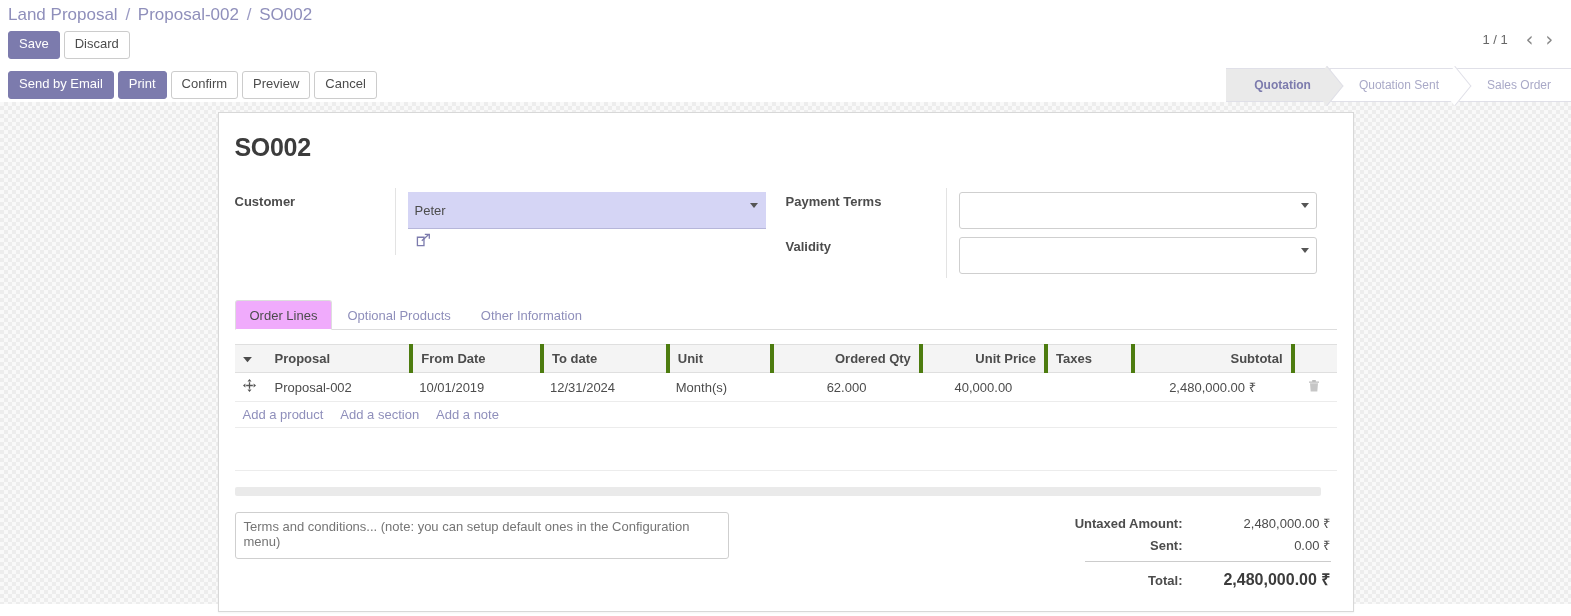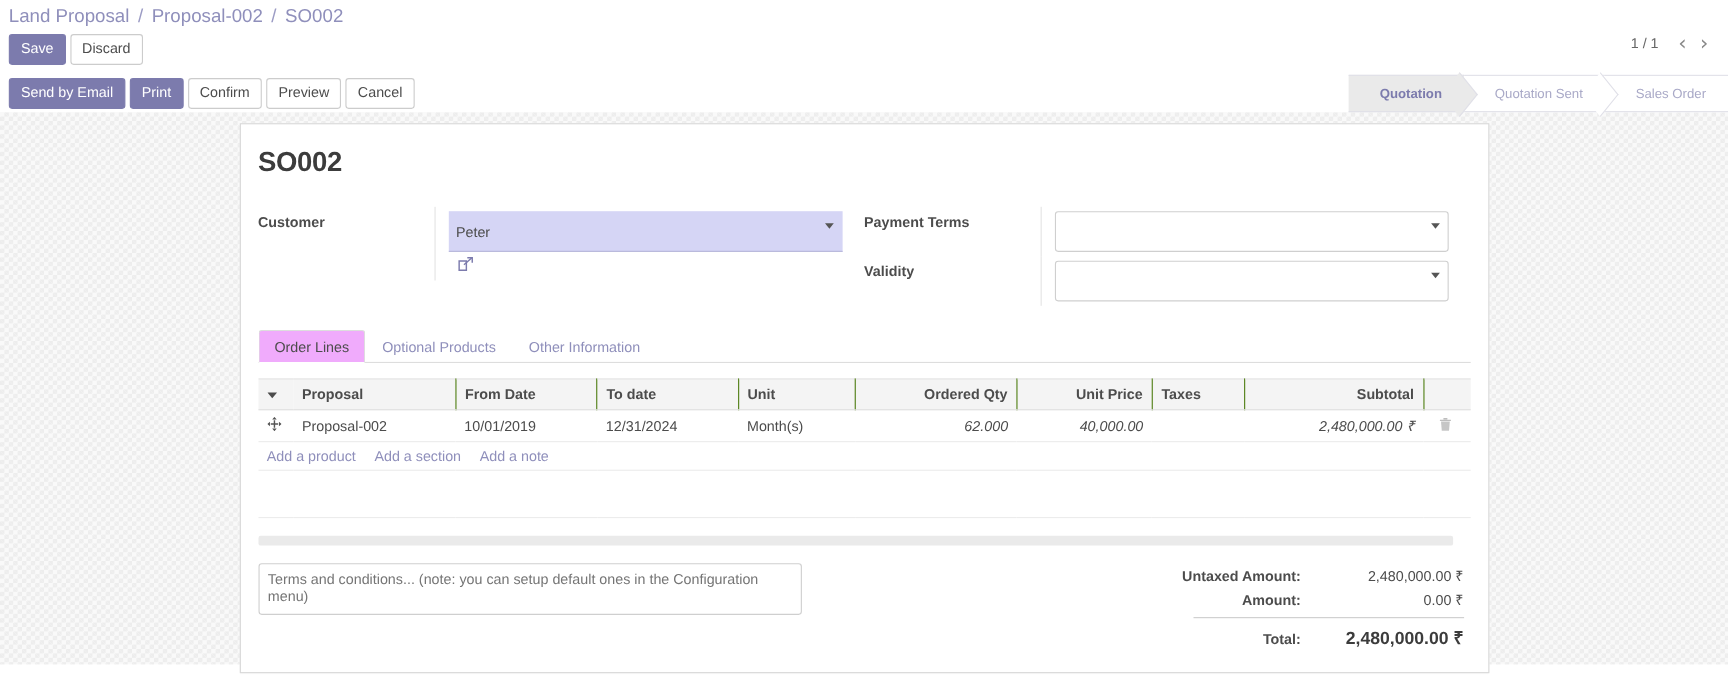--- a/index.html
+++ b/index.html
@@ -274,21 +274,21 @@
   .lines-wrap { padding-top: 14px; }
   table.lines {
     width: 100%;
     border-collapse: collapse;
     font-size: 13px;
   }
   table.lines thead th {
     background: #f4f4f4;
     border-top: 1px solid #dfdfdf;
     border-bottom: 1px solid #dfdfdf;
-    border-right: 1px solid #4d7c0f;
+    border-right: 4px solid #4d7c0f;
     font-weight: bold;
     color: #4c4c4c;
     padding: 6px 8px;
     text-align: left;
     white-space: nowrap;
     font-size: 13px;
   }
   table.lines thead th.num { text-align: right; }
   table.lines thead th.handle-col {
     width: 24px;
@@ -300,21 +300,21 @@
     width: 26px;
     border-right: none;
   }
   table.lines tbody td {
     padding: 5px 8px;
     border-bottom: 1px solid #ececec;
     color: #4c4c4c;
     white-space: nowrap;
     background: #ffffff;
   }
-  table.lines tbody td.num { text-align: right; font-style: italic; }
+  table.lines tbody td.num { text-align: center; }
   table.lines tbody td.handle-col {
     padding-left: 8px; padding-right: 0;
     color: #666;
   }
   table.lines tbody td.trash-col {
     text-align: center;
     padding-left: 2px; padding-right: 4px;
   }
   .drag-handle {
     display: inline-block;
@@ -575,21 +575,21 @@
 
     <div class="bottom">
       <textarea class="terms" placeholder="Terms and conditions... (note: you can setup default ones in the Configuration menu)" style=""></textarea>
 
       <div class="totals">
         <div class="tot-row">
           <div class="tot-label">Untaxed Amount:</div>
           <div class="tot-value">2,480,000.00 ₹</div>
         </div>
         <div class="tot-row">
-          <div class="tot-label">Amount:</div>
+          <div class="tot-label">Sent:</div>
           <div class="tot-value">0.00 ₹</div>
         </div>
         <div class="tot-sep"></div>
         <div class="tot-row grand">
           <div class="tot-label">Total:</div>
           <div class="tot-value">2,480,000.00 ₹</div>
         </div>
       </div>
     </div>
 

